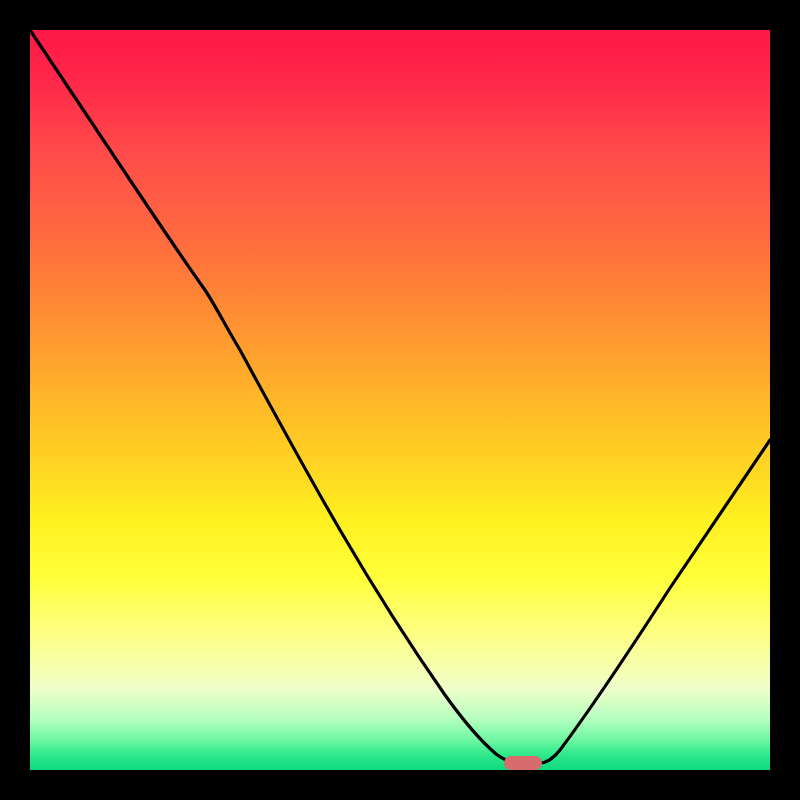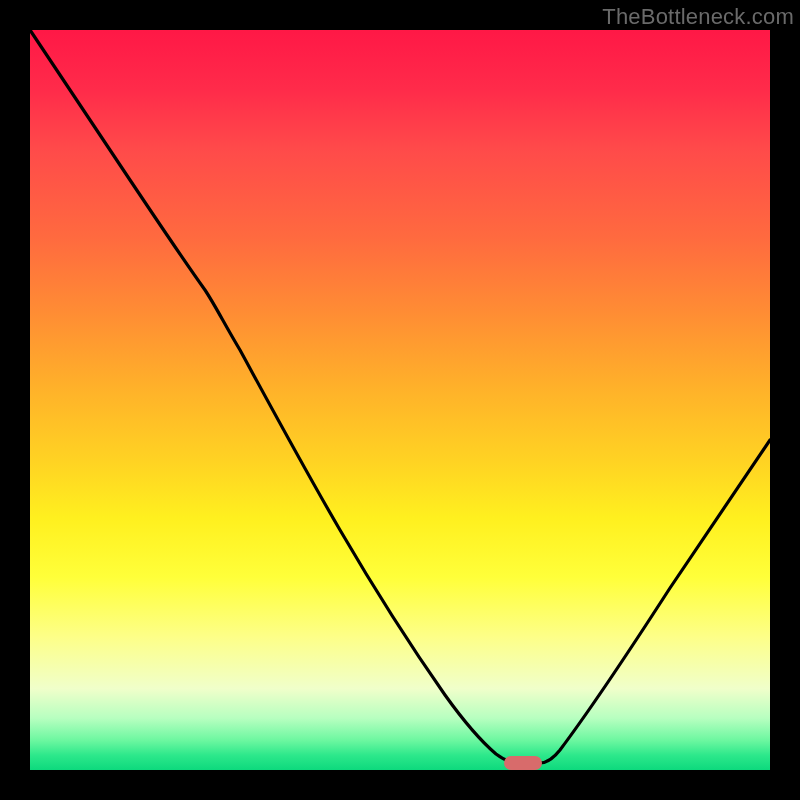--- a/index.html
+++ b/index.html
@@ -67,21 +67,20 @@
     height: 14px;
     background: #d86b6b;
     border-radius: 7px;
   }
 </style>
 </head>
 <body>
 
 <div class="frame">
 
-  <div class="watermark">TheBottleneck.com</div>
 
   <div class="plot-area">
 
     <svg class="curve" viewBox="0 0 740 740" preserveAspectRatio="none">
       <path d="M 0 0
                C 30 45, 60 90, 90 135
                C 120 180, 150 225, 175 260
                C 185 275, 195 295, 210 320
                C 240 375, 275 440, 310 500
                C 345 560, 380 615, 415 665

